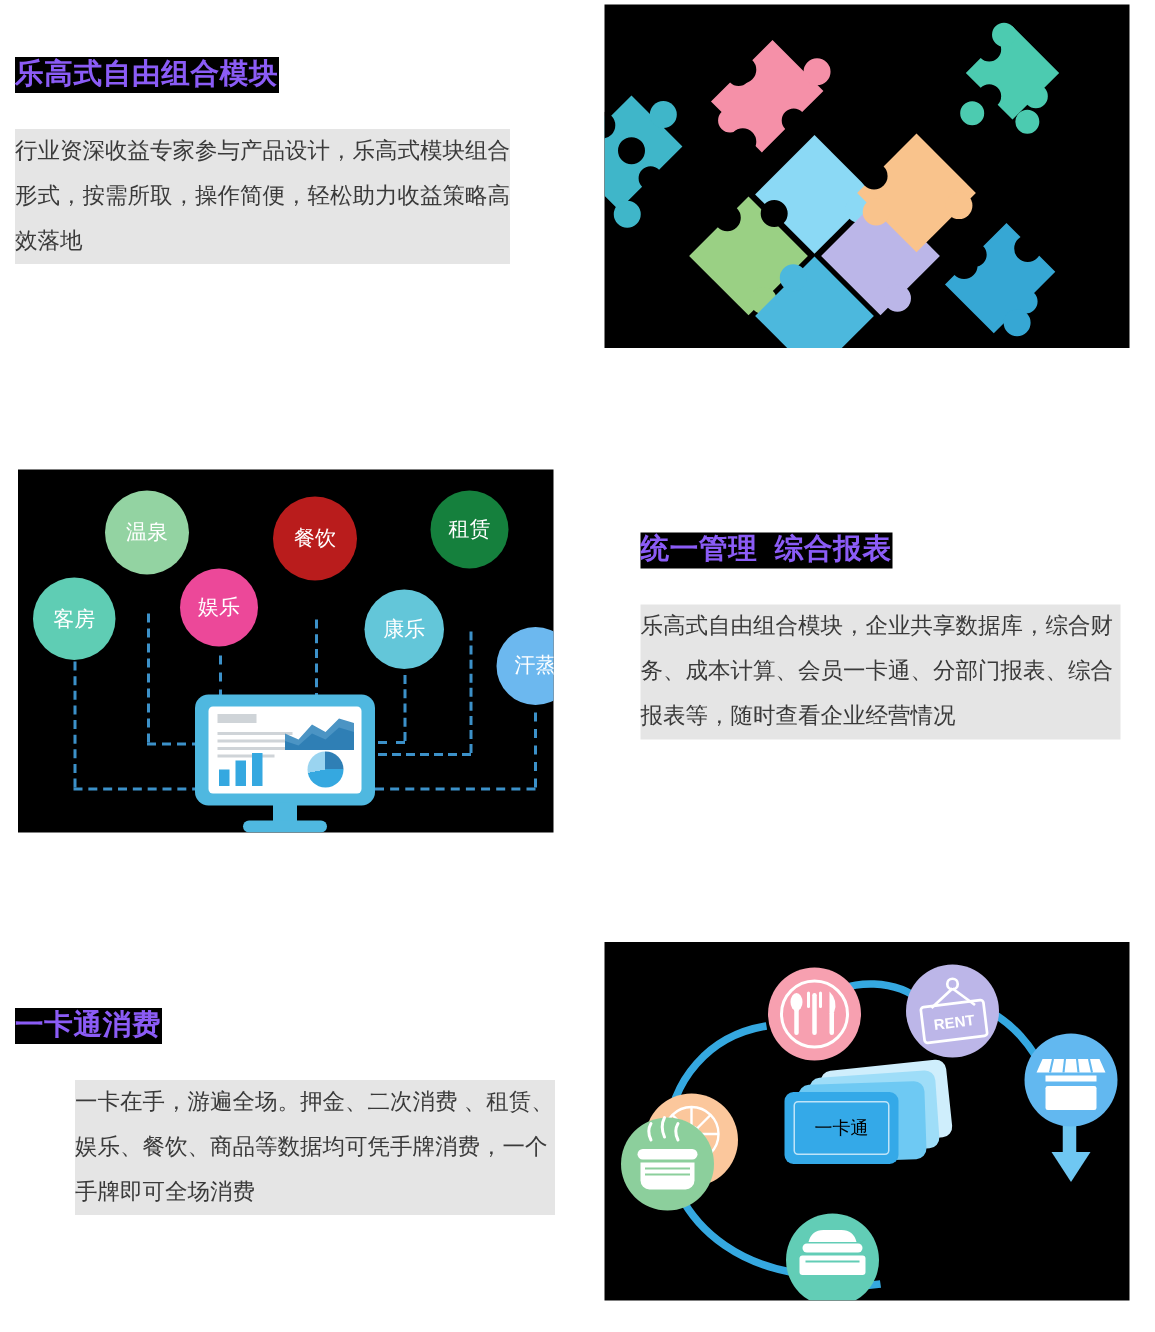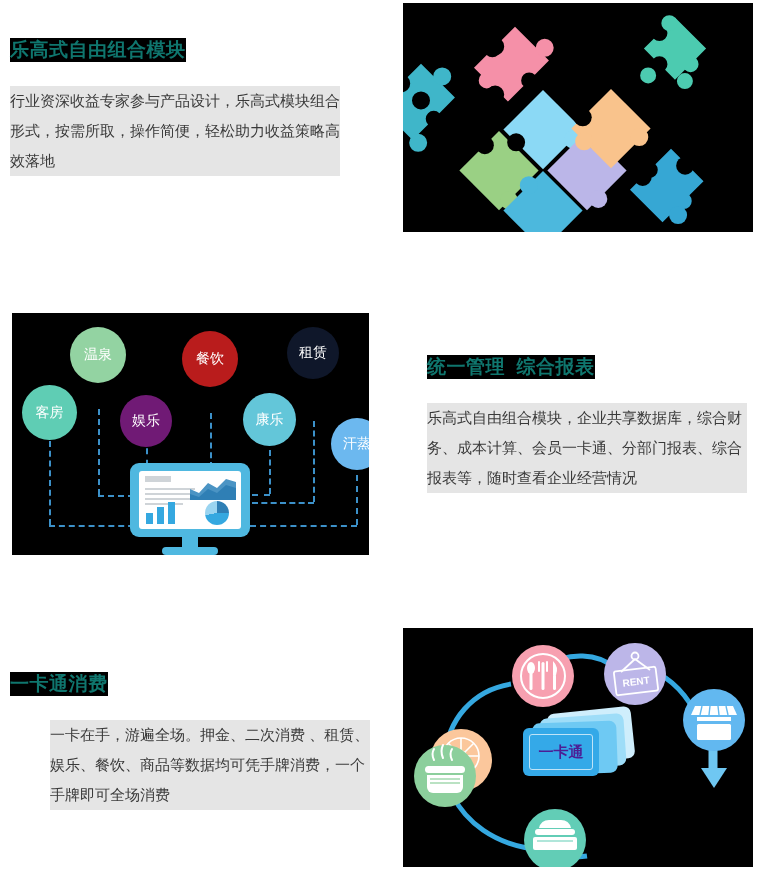--- a/index.html
+++ b/index.html
@@ -2,21 +2,21 @@
 <html><head>
 <meta charset="utf-8">
 <style>
   html,body{margin:0;padding:0;background:#ffffff;}
   body{width:770px;height:888px;position:relative;overflow:hidden;
        font-family:"Liberation Sans","DejaVu Sans",sans-serif;}
 
   .block{position:absolute;}
 
   
-  .txt-title{color:#0f766e;font-size:19px;font-weight:bold;letter-spacing:.5px;
+  .txt-title{color:#8b5cf6;font-size:19px;font-weight:bold;letter-spacing:.5px;
              background:#000;display:inline-block;line-height:1.25;white-space:pre;}
   .txt-body{color:#3a3a3a;font-size:15px;line-height:2.0;background:#e5e5e5;
             display:inline-block;}
 
   
   .illus{position:absolute;background:#000000;overflow:hidden;}
 
   
   #puzzle{left:403px;top:3px;width:350px;height:229px;}
 
@@ -44,22 +44,22 @@
   .pie{position:absolute;right:12px;bottom:4px;width:24px;height:24px;border-radius:50%;
        background:conic-gradient(#2f7fb5 0 25%, #35a8e0 25% 72%, #9ad4f0 72% 100%);}
 
   
   #flow{left:403px;top:628px;width:350px;height:239px;}
   .cards{position:absolute;}
   .card-main{position:absolute;left:0;top:0;width:76px;height:48px;background:#34a9e8;
              border-radius:6px;}
   .card-inner{position:absolute;left:6px;top:6px;right:6px;bottom:6px;
               border:1px solid #bfe4f8;border-radius:3px;display:flex;
-              align-items:center;justify-content:center;color:#4c1d95;font-size:15px;
-              font-family:"DejaVu Sans","Liberation Sans",sans-serif;font-weight:bold;}
+              align-items:center;justify-content:center;color:#000000;font-size:12px;
+              font-family:"DejaVu Sans","Liberation Sans",sans-serif;font-weight:normal;}
 </style>
 </head>
 <body>
 
 <div class="block" style="left:10px;top:38px;width:345px;">
   <div class="txt-title">乐高式自由组合模块</div>
   <div class="txt-body" style="margin-top:24px;width:330px;">行业资深收益专家参与产品设计，乐高式模块组合形式，按需所取，操作简便，轻松助力收益策略高效落地</div>
 </div>
 
 <div class="illus" id="puzzle">
@@ -155,30 +155,30 @@
 
   <div class="stem" style="left:344px;top:162px;height:50px;"></div>
   <div class="hline" style="left:238px;top:212px;width:107px;"></div>
 
   <div class="bub" style="left:10px;top:72px;width:55px;height:55px;background:#5fcdb4;">
     <span>客房</span>
   </div>
   <div class="bub" style="left:58px;top:14px;width:56px;height:56px;background:#93d3a2;">
     <span>温泉</span>
   </div>
-  <div class="bub" style="left:108px;top:82px;width:52px;height:52px;background:#701a75;">
+  <div class="bub" style="left:108px;top:66px;width:52px;height:52px;background:#ec4899;">
     <span>娱乐</span>
   </div>
   <div class="bub" style="left:170px;top:18px;width:56px;height:56px;background:#b91c1c;">
     <span>餐饮</span>
   </div>
   <div class="bub" style="left:231px;top:80px;width:53px;height:53px;background:#63c6d9;">
     <span>康乐</span>
   </div>
-  <div class="bub" style="left:275px;top:14px;width:52px;height:52px;background:#0f172a;">
+  <div class="bub" style="left:275px;top:14px;width:52px;height:52px;background:#15803d;">
     <span>租赁</span>
   </div>
   <div class="bub" style="left:319px;top:105px;width:52px;height:52px;background:#6cb8ef;text-align:center;">
     <span>汗蒸</span>
   </div>
 
   <div id="monitor">
     <div class="mon-body">
       <div class="mon-screen">
         <div class="hdr-bar"></div>

